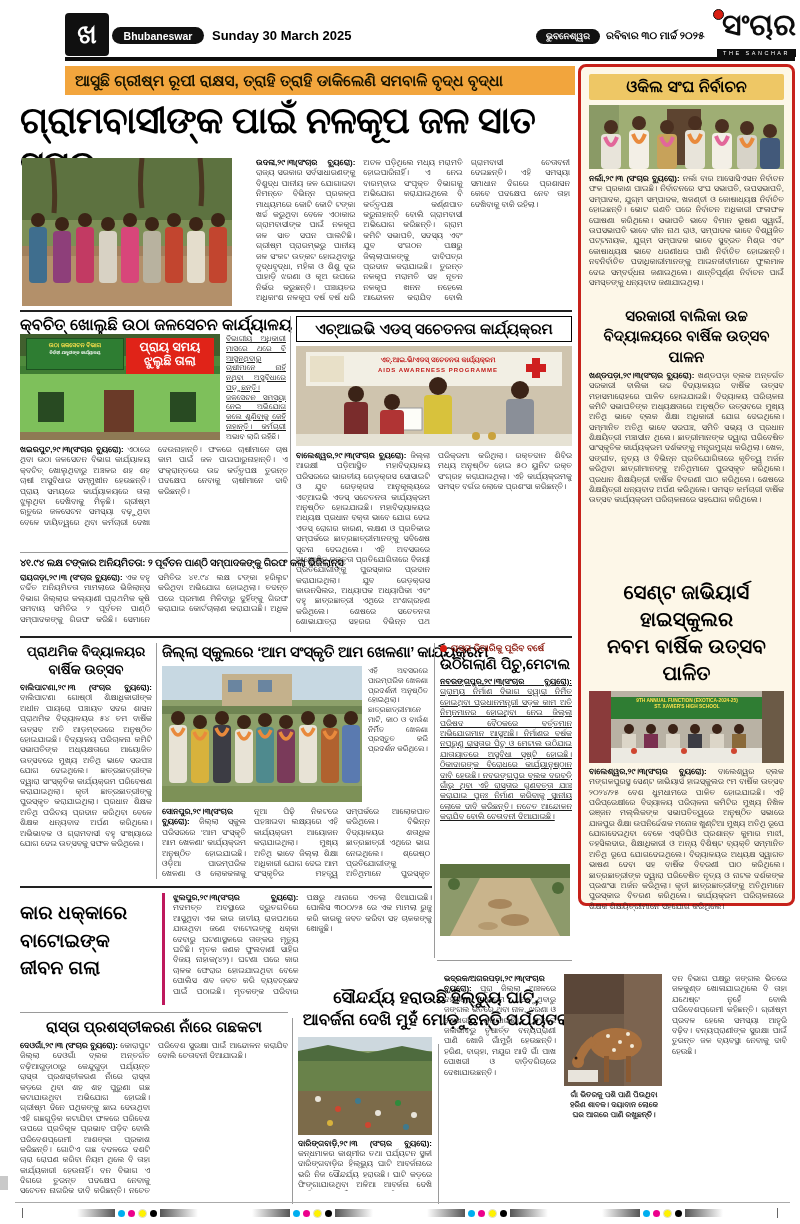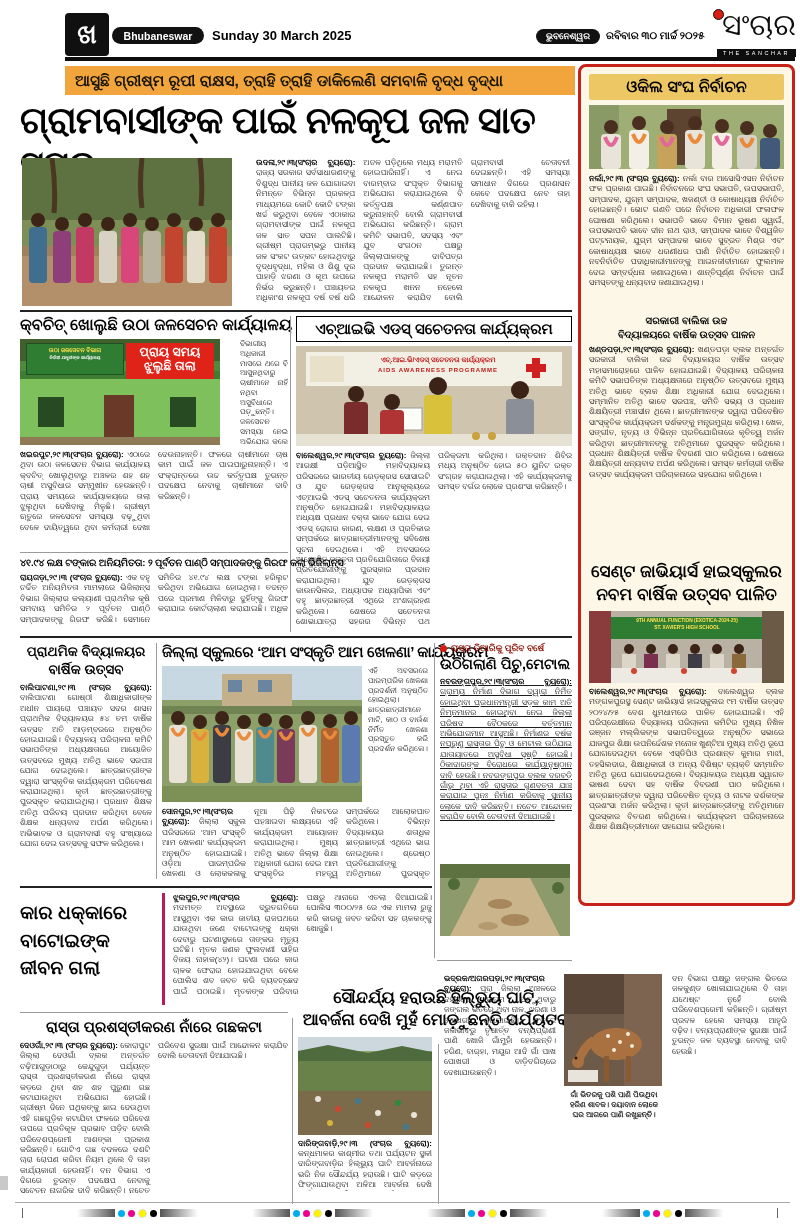--- a/index.html
+++ b/index.html
@@ -47,21 +47,21 @@
   </div>
   <div class="abs" style="left:212px;top:28px;font-size:13px;font-weight:800;color:#000;">Sunday 30 March 2025</div>
 
   <div class="abs pill" style="left:536px;top:29px;width:64px;height:15px;font-size:9px;">
     <span>ଭୁବନେଶ୍ୱର</span>
   </div>
   <div class="abs" style="left:606px;top:30px;font-size:10.5px;font-weight:800;color:#000;font-family:Liberation Serif, serif;">ରବିବାର ୩୦ ମାର୍ଚ୍ଚ ୨୦୨୫</div>
 
   <div class="abs" style="left:686px;top:8px;width:110px;height:48px;text-align:right;">
     <div class="abs" style="right:72px;top:1px;width:9px;height:9px;border-radius:50%;background:#d81e12;border:1.5px solid #111;"></div>
-    <div style="font-size:30px;font-weight:400;color:#0d0d0d;line-height:1.1;letter-spacing:0;">ସଂଚାର</div>
+    <div style="font-size:30px;font-weight:700;color:#0d0d0d;line-height:1.1;letter-spacing:0;">ସଂଚାର</div>
     <div style="display:inline-block;background:#0d0d0d;color:#fff;font-size:5.5px;letter-spacing:2.5px;padding:1px 6px;margin-top:0px;">
       <span>THE SANCHAR</span>
     </div>
   </div>
 
   <div class="abs" style="left:65px;top:57px;width:730px;height:4px;background:#0d0d0d;"></div>
 
   <div class="abs" id="redbox" style="left:578px;top:64px;width:217px;height:842px;">
     <div id="r1-bar" class="rtitle">ଓକିଲ ସଂଘ ନିର୍ବାଚନ</div>
     <div class="ph" style="width:195px;height:64px;margin:5px 0;">
@@ -90,29 +90,29 @@
             <path d="M152 33 q6 16 12 0" stroke="#e98a3c" stroke-width="4" fill="none"></path>
           <circle cx="181" cy="26" r="7" fill="#4a2f20"></circle>
             <rect x="171" y="33" width="20" height="31" rx="4" fill="#42597a"></rect>
         </g>
       </svg>
     </div>
     <div class="bodytxt" style="height:132px;font-size:8px;">
       <b>ନର୍ଲା,୨୯।୩ (ସଂଚାର ବ୍ୟୁରୋ):</b> <span>ନର୍ଲା ବାର ଆସୋସିଏସନ ନିର୍ବାଚନ ଫଳ ପ୍ରକାଶ ପାଇଛି। ନିର୍ବାଚନରେ ସଂଘ ସଭାପତି, ଉପସଭାପତି, ସମ୍ପାଦକ, ଯୁଗ୍ମ ସମ୍ପାଦକ, ଖଜଣ୍ଚୀ ଓ କୋଷାଧ୍ୟକ୍ଷ ନିର୍ବାଚିତ ହୋଇଛନ୍ତି। ଭୋଟ ଗଣତି ପରେ ନିର୍ବାଚନ ଅଧିକାରୀ ଫଳାଫଳ ଘୋଷଣା କରିଥିଲେ। ସଭାପତି ଭାବେ ବିମାନ ଭୂଷଣ ସ୍ୱାଇଁ, ଉପସଭାପତି ଭାବେ ଦୀନ ନାଥ ରାଓ, ସମ୍ପାଦକ ଭାବେ ବିଶ୍ୱଜିତ ପଟ୍ଟନାୟକ, ଯୁଗ୍ମ ସମ୍ପାଦକ ଭାବେ ସୁବ୍ରତ ମିଶ୍ର ଏବଂ କୋଷାଧ୍ୟକ୍ଷ ଭାବେ ଧରଣୀଧର ପାଣି ନିର୍ବାଚିତ ହୋଇଛନ୍ତି। ନବନିର୍ବାଚିତ ପଦାଧିକାରୀମାନଙ୍କୁ ଆଇନଜୀବୀମାନେ ଫୁଲମାଳ ଦେଇ ସମ୍ବର୍ଦ୍ଧନା ଜଣାଇଥିଲେ। ଶାନ୍ତିପୂର୍ଣ୍ଣ ନିର୍ବାଚନ ପାଇଁ ସମସ୍ତଙ୍କୁ ଧନ୍ୟବାଦ ଜଣାଯାଇଥିଲା।</span>
     </div>
 
-    <div class="rtitle" style="font-size:10px;line-height:1.35;margin:8px 0 4px 0;">
+    <div class="rtitle" style="font-size:15px;line-height:1.35;margin:0 0 4px 0;">
       <div>ସରକାରୀ ବାଲିକା ଉଚ୍ଚ</div>
       <div>ବିଦ୍ୟାଳୟରେ ବାର୍ଷିକ ଉତ୍ସବ ପାଳନ</div>
     </div>
     <div class="bodytxt" style="height:208px;font-size:8px;">
       <b>ଖଣ୍ଡପଡ଼ା,୨୯।୩(ସଂଚାର ବ୍ୟୁରୋ):</b> <span>ଖଣ୍ଡପଡ଼ା ବ୍ଲକ ଅନ୍ତର୍ଗତ ସରକାରୀ ବାଲିକା ଉଚ୍ଚ ବିଦ୍ୟାଳୟର ବାର୍ଷିକ ଉତ୍ସବ ମହାସମାରୋହରେ ପାଳିତ ହୋଇଯାଇଛି। ବିଦ୍ୟାଳୟ ପରିଚାଳନା କମିଟି ସଭାପତିଙ୍କ ଅଧ୍ୟକ୍ଷତାରେ ଅନୁଷ୍ଠିତ ଉତ୍ସବରେ ମୁଖ୍ୟ ଅତିଥି ଭାବେ ବ୍ଲକ ଶିକ୍ଷା ଅଧିକାରୀ ଯୋଗ ଦେଇଥିଲେ। ସମ୍ମାନିତ ଅତିଥି ଭାବେ ସରପଞ୍ଚ, ସମିତି ସଭ୍ୟ ଓ ପ୍ରଧାନ ଶିକ୍ଷୟିତ୍ରୀ ମଞ୍ଚାସୀନ ଥିଲେ। ଛାତ୍ରୀମାନଙ୍କ ଦ୍ୱାରା ପରିବେଷିତ ସାଂସ୍କୃତିକ କାର୍ଯ୍ୟକ୍ରମ ଦର୍ଶକଙ୍କୁ ମନ୍ତ୍ରମୁଗ୍ଧ କରିଥିଲା। ଖେଳ, ସଙ୍ଗୀତ, ନୃତ୍ୟ ଓ ବିଭିନ୍ନ ପ୍ରତିଯୋଗିତାରେ କୃତିତ୍ୱ ଅର୍ଜନ କରିଥିବା ଛାତ୍ରୀମାନଙ୍କୁ ଅତିଥିମାନେ ପୁରସ୍କୃତ କରିଥିଲେ। ପ୍ରଧାନ ଶିକ୍ଷୟିତ୍ରୀ ବାର୍ଷିକ ବିବରଣୀ ପାଠ କରିଥିଲେ। ଶେଷରେ ଶିକ୍ଷୟିତ୍ରୀ ଧନ୍ୟବାଦ ଅର୍ପଣ କରିଥିଲେ। ସମସ୍ତ କର୍ମଚାରୀ ବାର୍ଷିକ ଉତ୍ସବ କାର୍ଯ୍ୟକ୍ରମ ପରିଚାଳନାରେ ସହଯୋଗ କରିଥିଲେ।</span>
     </div>
 
-    <div class="rtitle" style="font-size:17px;line-height:1.35;margin:8px 0 4px 0;">
+    <div class="rtitle" style="font-size:20px;line-height:1.35;margin:0 0 4px 0;">
       <div>ସେଣ୍ଟ ଜାଭିୟାର୍ସ ହାଇସ୍କୁଲର</div>
       <div>ନବମ ବାର୍ଷିକ ଉତ୍ସବ ପାଳିତ</div>
     </div>
     <div class="ph" style="width:195px;height:72px;margin:2px 0 4px 0;">
       <svg width="195" height="72">
         <rect width="195" height="72" fill="#b9b2a4"></rect>
         <rect x="0" y="0" width="22" height="72" fill="#8a3b3b"></rect>
         <rect x="173" y="0" width="22" height="72" fill="#6b5a46"></rect>
         <rect x="22" y="6" width="151" height="22" fill="#2f7d33"></rect>
         <g>
@@ -181,21 +181,21 @@
     </div>
     <div class="bodytxt c3" style="flex:1;height:148px;font-size:8px;">
       <b>ଉଦଳା,୨୯।୩(ସଂଚାର ବ୍ୟୁରୋ):</b> <span>ରାଜ୍ୟ ସରକାର ସର୍ବସାଧାରଣଙ୍କୁ ବିଶୁଦ୍ଧ ପାନୀୟ ଜଳ ଯୋଗାଇବା ନିମନ୍ତେ ବିଭିନ୍ନ ପ୍ରକଳ୍ପ ମାଧ୍ୟମରେ କୋଟି କୋଟି ଟଙ୍କା ଖର୍ଚ୍ଚ କରୁଥିବା ବେଳେ ଏଠାକାର ଗ୍ରାମବାସୀଙ୍କ ପାଇଁ ନଳକୂପ ଜଳ ସାତ ସପନ ପାଲଟିଛି। ଗ୍ରୀଷ୍ମ ପ୍ରାରମ୍ଭରୁ ପାନୀୟ ଜଳ ସଂକଟ ଉତ୍କଟ ହୋଇଥିବାରୁ ବୃଦ୍ଧବୃଦ୍ଧା, ମହିଳା ଓ ଶିଶୁ ଦୂର ପାହାଡ଼ି ଝରଣା ଓ କୂଅ ଉପରେ ନିର୍ଭର କରୁଛନ୍ତି। ପଞ୍ଚାୟତର ଅଧିକାଂଶ ନଳକୂପ ବର୍ଷ ବର୍ଷ ଧରି ଅଚଳ ପଡ଼ିଥିଲେ ମଧ୍ୟ ମରାମତି ହୋଇପାରିନାହିଁ। ଏ ନେଇ ବାରମ୍ବାର ସଂପୃକ୍ତ ବିଭାଗକୁ ଅଭିଯୋଗ କରାଯାଇଥିଲେ ବି କର୍ତ୍ତୃପକ୍ଷ କର୍ଣ୍ଣପାତ କରୁନାହାନ୍ତି ବୋଲି ଗ୍ରାମବାସୀ ଅଭିଯୋଗ କରିଛନ୍ତି। ଗ୍ରାମ କମିଟି ସଭାପତି, ସଦସ୍ୟ ଏବଂ ଯୁବ ସଂଗଠନ ପକ୍ଷରୁ ଜିଲ୍ଲାପାଳଙ୍କୁ ଦାବିପତ୍ର ପ୍ରଦାନ କରାଯାଇଛି। ତୁରନ୍ତ ନଳକୂପ ମରାମତି ସହ ନୂତନ ନଳକୂପ ଖନନ ନହେଲେ ଆନ୍ଦୋଳନ କରାଯିବ ବୋଲି ଗ୍ରାମବାସୀ ଚେତାବନୀ ଦେଇଛନ୍ତି। ଏହି ସମସ୍ୟା ସମାଧାନ ଦିଗରେ ପ୍ରଶାସନ କେବେ ପଦକ୍ଷେପ ନେବ ତାହା ଦେଖିବାକୁ ବାକି ରହିଲା।</span>
     </div>
   </div>
 
   <div class="abs hrule" style="left:20px;top:310px;width:552px;"></div>
 
   <div class="abs" style="left:20px;top:316px;width:268px;">
     <div class="hl nowrap" style="font-size:16px;">କ୍ବଚିତ୍ ଖୋଲୁଛି ଉଠା ଜଳସେଚନ କାର୍ଯ୍ୟାଳୟ</div>
-    <div style="display:flex;gap:20px;margin-top:5px;">
+    <div style="display:flex;gap:6px;text-decoration:underline;">
       <div class="ph" style="width:200px;height:106px;flex:none;">
         <svg width="200" height="106">
           <rect width="200" height="106" fill="#d8cdb4"></rect>
           <rect y="0" width="200" height="22" fill="#41602e"></rect>
           <rect x="0" y="22" width="200" height="10" fill="#4f8a3c"></rect>
           <rect x="0" y="32" width="200" height="74" fill="#7ec05b"></rect>
           <rect x="0" y="32" width="200" height="8" fill="#3f7d33"></rect>
           <rect x="18" y="58" width="26" height="30" fill="#284a22"></rect>
           <rect x="150" y="58" width="26" height="30" fill="#284a22"></rect>
           <rect x="84" y="56" width="30" height="50" fill="#6a3a28"></rect>

